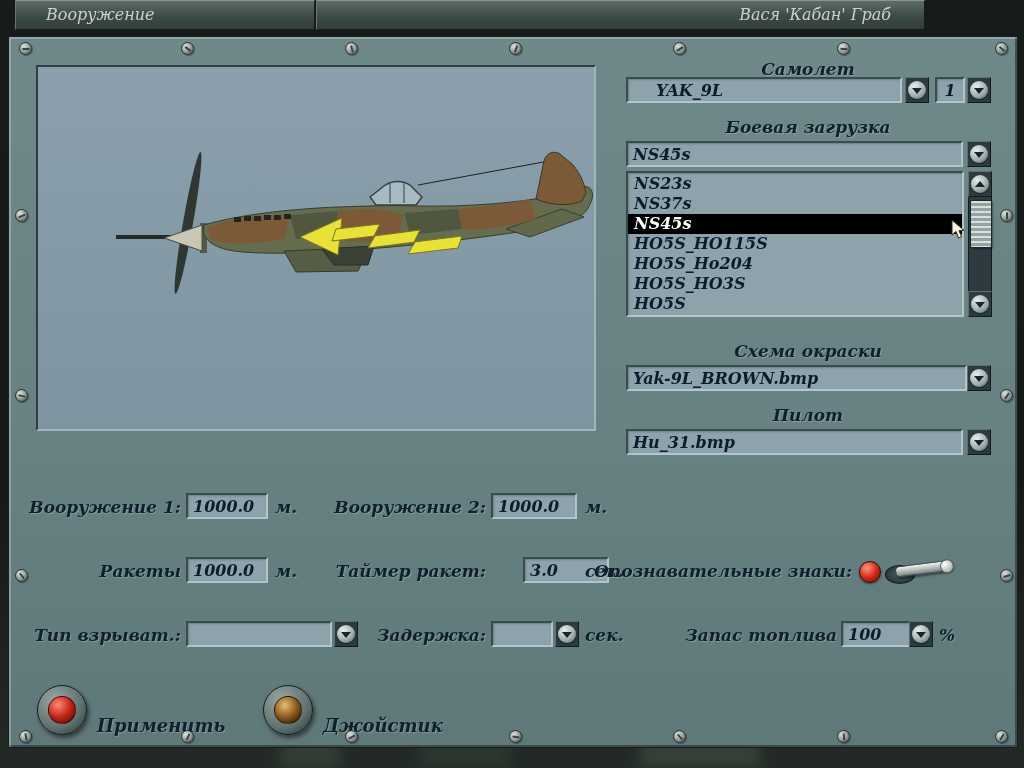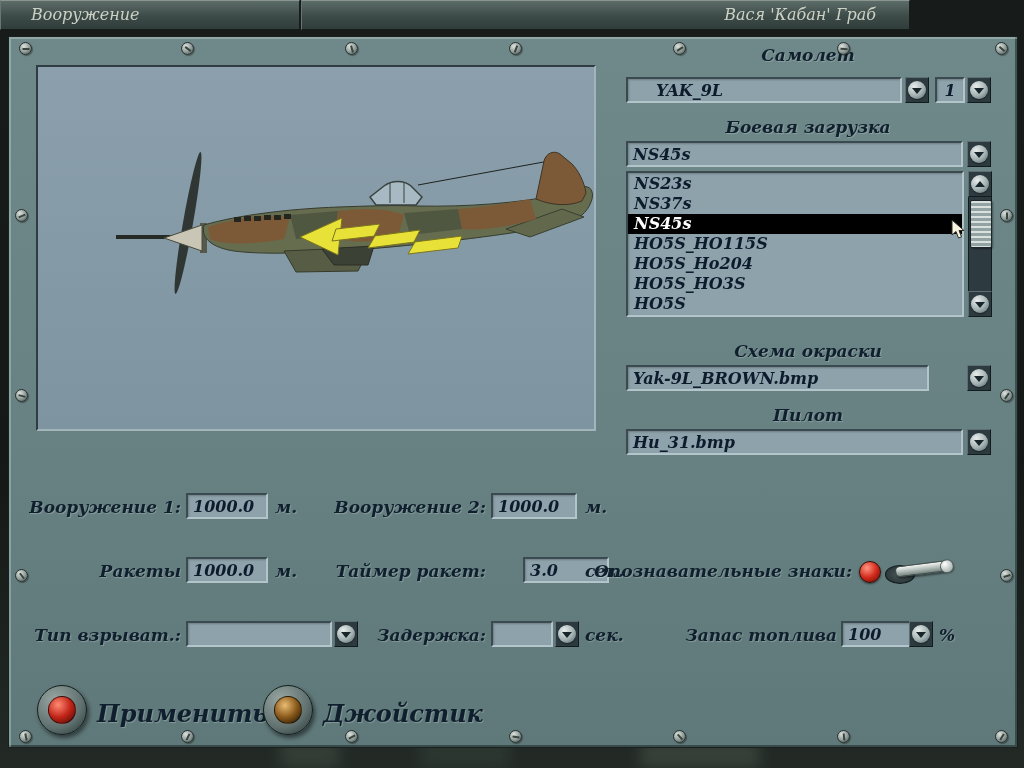--- a/index.html
+++ b/index.html
@@ -5,21 +5,21 @@
   html,body { margin:0; padding:0; background:#000; }
   .screen { position:relative; width:1024px; height:768px; overflow:hidden;
             background:linear-gradient(180deg,#171b19 0%, #141816 60%, #232a26 100%);
             font-family:"DejaVu Serif", serif; }
   .bgblob { position:absolute; filter:blur(7px); opacity:.8; }
 
   
   .topbar-seg { position:absolute; top:0; height:30px; box-sizing:border-box;
     background:linear-gradient(180deg,#5c6c68,#3d4b48 55%,#303d3a);
     border:1px solid; border-color:#8a968f #161d1b #161d1b #6a756f;
-    color:#ccd1c6; font-style:italic; font-size:16px; line-height:27px; white-space:nowrap; }
+    color:#ccd1c6; font-style:italic; font-size:16px; line-height:27px; white-space:nowrap;margin-left:15px; }
 
   
   .panel { position:absolute; left:8px; top:36px; width:1008px; height:710px;
     background:linear-gradient(180deg,#6f8889 0%, #688183 55%, #5f7879 100%);
     border:1px solid #18211f;
     box-shadow: inset 2px 2px 0 rgba(210,225,220,.35), inset -2px -2px 0 rgba(18,30,28,.5); }
 
   .screw { position:absolute; width:11px; height:11px; border-radius:50%;
     background:radial-gradient(circle at 35% 30%, #dde2dd, #8d9996 55%, #525d5a 90%);
     border:1px solid #28322f; box-shadow:1px 1px 1px rgba(0,0,0,.35); }
@@ -72,22 +72,22 @@
     border:1px solid #55605d; }
 
   .round-btn { position:absolute; width:48px; height:48px; border-radius:50%;
     background:radial-gradient(circle at 35% 30%, #9aa7a4, #5f706e 60%, #2c3a38 95%);
     border:1px solid #141f1d; box-shadow:2px 3px 4px rgba(0,0,0,.5); }
   .round-btn .dome { position:absolute; left:10px; top:10px; right:10px; bottom:10px;
     border-radius:50%; border:1px solid rgba(0,0,0,.55); }
   .dome.red   { background:radial-gradient(circle at 35% 30%, #ff8a74, #c22518 50%, #4e0a05 95%); }
   .dome.amber { background:radial-gradient(circle at 38% 32%, #e9bc72, #8a5a1c 50%, #221402 95%); }
 
-  .footer-label { position:absolute; font-style:italic; font-weight:bold; font-size:24px;
-    color:#0f1f2d; white-space:nowrap; text-shadow:1px 1px 1px rgba(215,228,223,.3); }
+  .footer-label { position:absolute; font-style:italic; font-weight:bold; font-size:18px;
+    color:#0f1f2d; white-space:nowrap; text-shadow:1px 1px 1px rgba(215,228,223,.3);margin-top:16px; }
 
   .preview { position:absolute; left:27px; top:28px; width:560px; height:366px;
     box-sizing:border-box; background:linear-gradient(180deg,#8ba0ac,#7e94a1);
     border:2px solid; border-color:#2f3d42 #a2b5bb #a2b5bb #2f3d42; }
   .cursor { position:absolute; z-index:30; }
 </style>
 </head>
 <body>
 
 <div class="screen">
@@ -142,21 +142,21 @@
 
         <path d="M332,130 L346,119 C354,113 366,113 373,119 L384,130 L378,138 L338,138 Z" fill="#a7b9c2" stroke="#39423e" stroke-width="1.5"></path>
         <line x1="352" y1="116" x2="352" y2="136" stroke="#39423e" stroke-width="1"></line>
         <line x1="366" y1="115" x2="366" y2="136" stroke="#39423e" stroke-width="1"></line>
 
         <polygon points="262,170 304,151 300,188" fill="#e8e138" stroke="#7a7420" stroke-width="1"></polygon>
         <path d="M298,162 L342,157 L336,169 L382,163 L376,175 L424,169 L420,181 L370,187 L377,175 L330,181 L337,169 L294,174 Z" fill="#e8e138" stroke="#7a7420" stroke-width="1"></path>
       </svg>
     </div>
 
-    <div class="label center" style="left:617px; top:8px; width:364px;">Самолет</div>
+    <div class="label center" style="left:617px; top:22px; width:364px;">Самолет</div>
     <div class="field" style="left:617px; top:40px; width:276px;padding-left:28px;">YAK_9L</div>
     <div class="arrow-btn" style="left:896px; top:40px;"></div>
     <div class="field center" style="left:926px; top:40px; width:30px; text-align:center;">1</div>
     <div class="arrow-btn" style="left:958px; top:40px;"></div>
 
     <div class="label center" style="left:617px; top:80px; width:364px;">Боевая загрузка</div>
     <div class="field" style="left:617px; top:104px; width:337px;">NS45s</div>
     <div class="arrow-btn" style="left:958px; top:104px;"></div>
 
     <div class="listbox" style="left:617px; top:134px; width:338px; height:146px;">
@@ -172,21 +172,21 @@
       <div class="arrow-btn up" style="left:-1px; top:-1px;"></div>
       <div class="sb-handle" style="top:28px;"></div>
       <div class="arrow-btn" style="left:-1px; top:119px;"></div>
     </div>
 
     <svg class="cursor" style="left:942px; top:182px;" width="15" height="21" viewBox="0 0 15 21">
       <path d="M1,1 L1,16 L5,12.5 L7.5,19 L10.5,17.8 L8,11.5 L13,11.5 Z" fill="#f8f4e0" stroke="#2a2a20" stroke-width="1"></path>
     </svg>
 
     <div class="label center" style="left:617px; top:304px; width:364px;">Схема окраски</div>
-    <div class="field" style="left:617px; top:328px; width:303px;">Yak-9L_BROWN.bmp</div>
+    <div class="field" style="left:617px; top:328px; width:341px;">Yak-9L_BROWN.bmp</div>
     <div class="arrow-btn" style="left:958px; top:328px;"></div>
 
     <div class="label center" style="left:617px; top:368px; width:364px;">Пилот</div>
     <div class="field" style="left:617px; top:392px; width:337px;">Hu_31.bmp</div>
     <div class="arrow-btn" style="left:958px; top:392px;"></div>
 
 
     <div class="label right" style="left:20px; top:460px; width:152px;">Вооружение 1:</div>
     <div class="field" style="left:177px; top:456px; width:82px;">1000.0</div>
     <div class="label" style="left:266px; top:460px;">м.</div>

